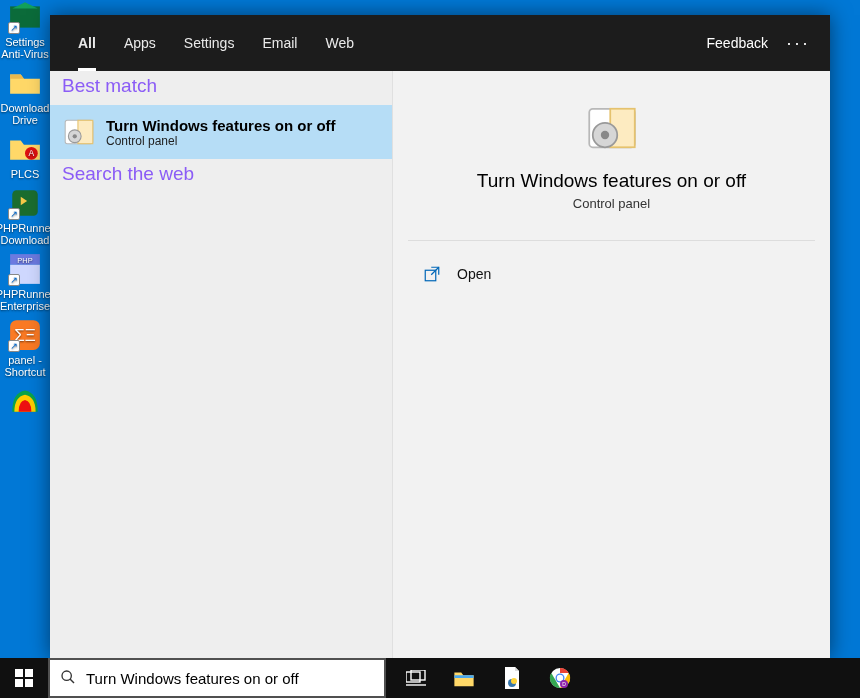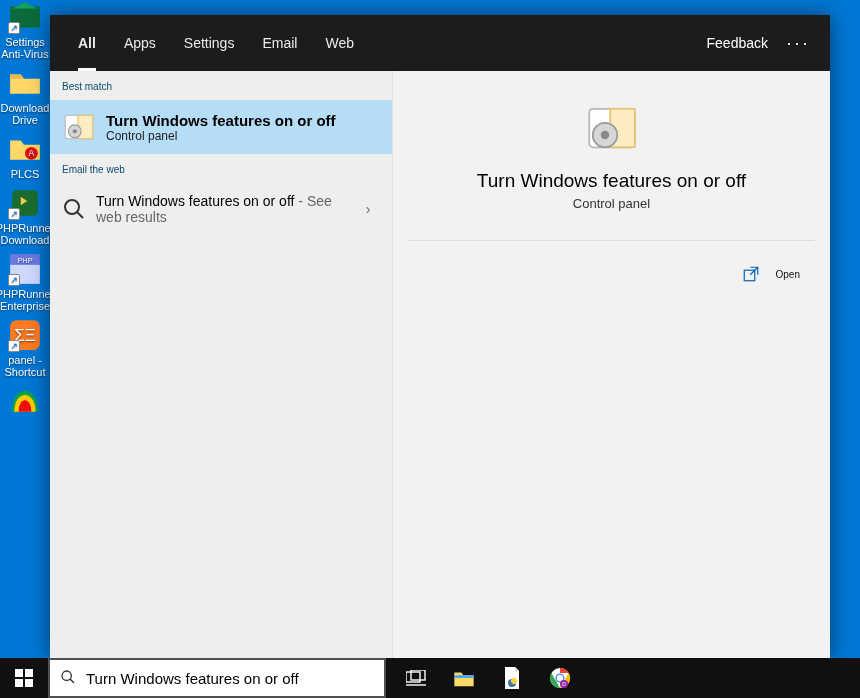--- a/index.html
+++ b/index.html
@@ -82,21 +82,21 @@
     height:3px; background:#fff;
   }
   .flyout-tabs .feedback { font-size:14px; margin-right: 12px; cursor:pointer;}
   .flyout-tabs .dots { font-size:18px; letter-spacing:2px; cursor:pointer; padding:0 6px;}
 
   .flyout-body { flex:1; display:flex; }
   .flyout-left {
     width: 342px; background:#eeeeee; display:flex; flex-direction:column;
   }
   .section-header {
-    padding: 10px 12px 8px; font-size: 10px; color:#0c4a6e;
+    padding: 4px 12px 8px; font-size: 19px; color:#8b5cf6;
   }
   .result-item {
     display:flex; align-items:center; padding:10px 12px; cursor:pointer;
   }
   .result-item.selected { background:#b6ddf6; }
   .result-item .ricon {
     width: 34px; height: 34px; margin-right: 10px; flex-shrink:0;
     display:flex; align-items:center; justify-content:center;
   }
   .result-item .rtext { flex:1; }
@@ -118,21 +118,21 @@
     padding: 20px 10px;
     background: #f2f2f2;
     margin: 0 15px 0 15px;
   }
   .preview-top .picon { width:56px; height:56px; margin-bottom:14px; }
   .preview-top .ptitle { font-size:19px; color:#000; }
   .preview-top .psub { font-size:13px; color:#333; margin-top:4px; }
   .actions { padding:14px 10px; }
   .action {
     display:flex; align-items:center; padding:10px 20px; cursor:pointer;
-    font-size:10px; color:#111;justify-content:flex-end;
+    font-size:14px; color:#111;
   }
   .action .aicon { width:18px; height:18px; margin-right:16px; color:#0067b8; }
 </style>
 </head>
 <body>
 
 <div class="desktop">
   <div class="desktop-item" style="margin-top:0">
     <div class="dicon">
       <svg viewBox="0 0 32 32">
@@ -238,34 +238,22 @@
               <circle cx="12" cy="20" r="6" fill="#d6d6d6" stroke="#999"></circle>
               <circle cx="12" cy="20" r="2" fill="#888"></circle>
             </svg>
         </div>
         <div class="rtext">
           <div class="rtitle">Turn Windows features on or off</div>
           <div class="rsub">Control panel</div>
         </div>
       </div>
 
-      <div class="section-header">Email the web</div>
-
-      <div class="result-item web-item">
-        <div class="ricon" style="width:24px;height:24px;">
-          <svg viewBox="0 0 24 24">
-              <circle cx="10" cy="10" r="7" fill="none" stroke="#333" stroke-width="2"></circle>
-              <line x1="15" y1="15" x2="21" y2="21" stroke="#333" stroke-width="2"></line>
-            </svg>
-        </div>
-        <div class="rtext">
-          <span class="rtitle">Turn Windows features on or off</span><span class="rsuffix"> - See web results</span>
-        </div>
-        <div class="chev">›</div>
-      </div>
+      <div class="section-header">Search the web</div>
+
     </div>
 
     <div class="flyout-right">
       <div class="preview-top">
         <div class="picon">
           <svg viewBox="0 0 32 32">
               <rect x="3" y="5" width="26" height="22" rx="2" fill="#fff" stroke="#b8b8b8"></rect>
               <rect x="15" y="5" width="14" height="22" fill="#fdebc1" stroke="#e5c26e"></rect>
               <circle cx="12" cy="20" r="7" fill="#d6d6d6" stroke="#999"></circle>
               <circle cx="12" cy="20" r="2.4" fill="#888"></circle>

